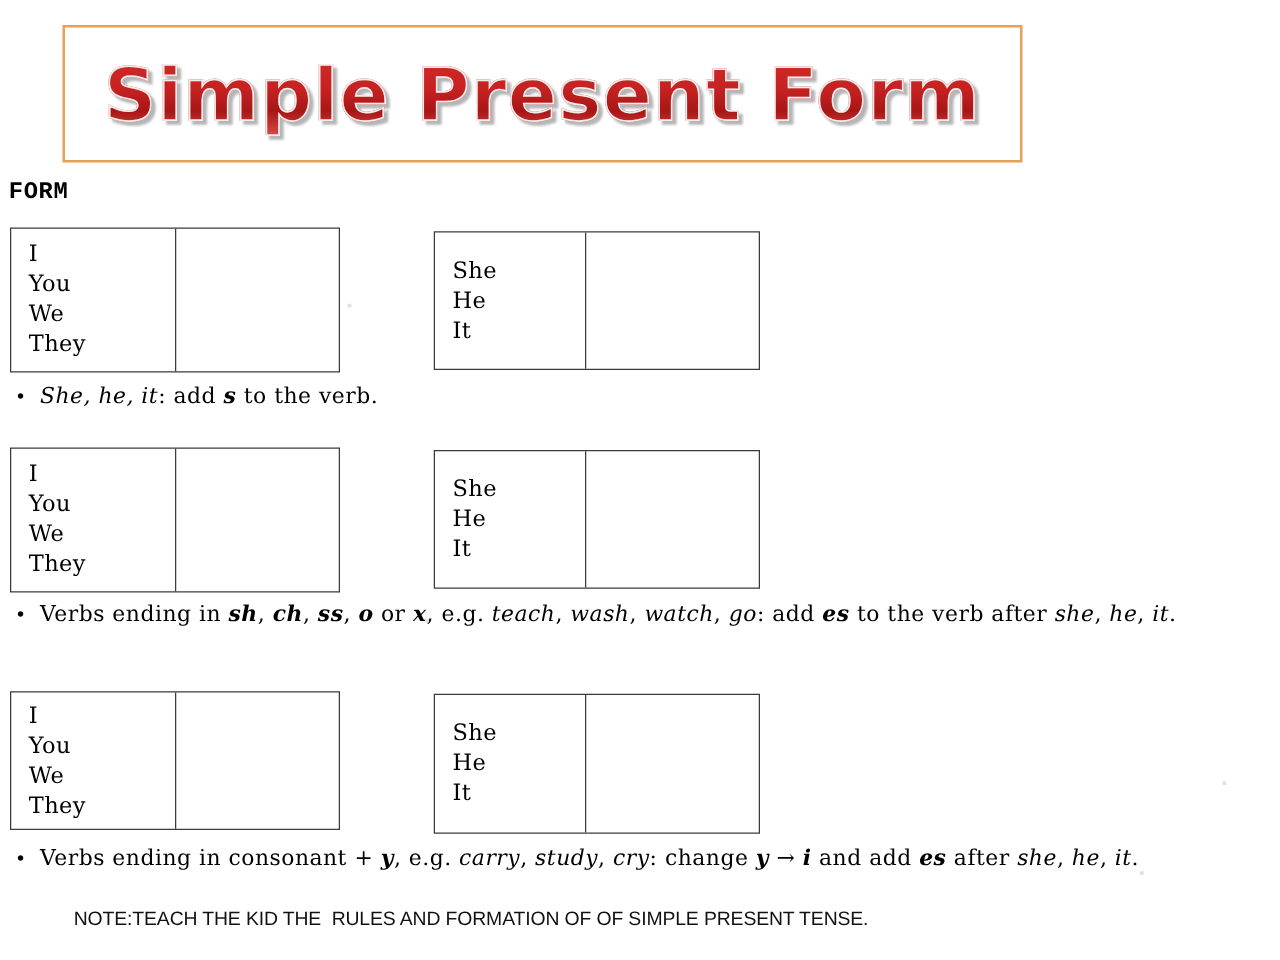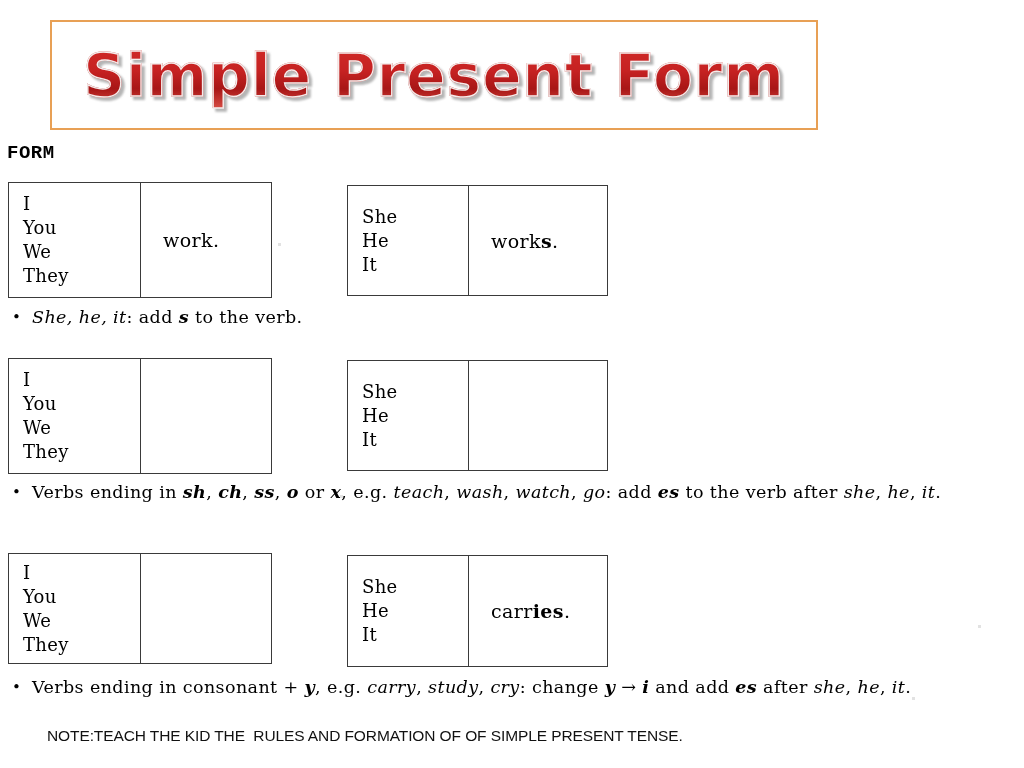--- a/index.html
+++ b/index.html
@@ -130,21 +130,21 @@
   .rule i { font-style: italic; }
   .rule .bi { font-weight: bold; font-style: italic; }
 
   #rule-1 { left: 0; top: 306px; width: 620px; }
   #rule-2 { left: 0; top: 481px; width: 1016px; }
   #rule-3 { left: 0; top: 676px; width: 1000px; }
 
   
   #footer-note {
     position: absolute;
-    left: 47px;
+    left: 59px;
     top: 727px;
     font-family: "Liberation Sans", "DejaVu Sans", sans-serif;
     font-size: 15.5px;
     letter-spacing: -0.1px;
     color: #111111;
     white-space: pre;
   }
 
   
   .speck {
@@ -164,32 +164,26 @@
 <div id="form-heading">FORM</div>
 
 <div id="tables-container">
     <div class="conj-table row-1 tbl-left">
       <div class="subject-cell">
         <div class="pronoun">I</div>
         <div class="pronoun">You</div>
         <div class="pronoun">We</div>
         <div class="pronoun">They</div>
       </div>
-      <div class="verb-cell">
-        <div class="verb"><span>work</span><span>.</span></div>
-      </div>
     </div>
     <div class="conj-table row-1 tbl-right">
       <div class="subject-cell">
         <div class="pronoun">She</div>
         <div class="pronoun">He</div>
         <div class="pronoun">It</div>
-      </div>
-      <div class="verb-cell">
-        <div class="verb"><span>work</span><span class="infl">s</span><span>.</span></div>
       </div>
     </div>
     <div class="conj-table row-2 tbl-left">
       <div class="subject-cell">
         <div class="pronoun">I</div>
         <div class="pronoun">You</div>
         <div class="pronoun">We</div>
         <div class="pronoun">They</div>
       </div>
     </div>
@@ -207,23 +201,20 @@
         <div class="pronoun">We</div>
         <div class="pronoun">They</div>
       </div>
     </div>
     <div class="conj-table row-3 tbl-right">
       <div class="subject-cell">
         <div class="pronoun">She</div>
         <div class="pronoun">He</div>
         <div class="pronoun">It</div>
       </div>
-      <div class="verb-cell">
-        <div class="verb"><span>carr</span><span class="infl">ies</span><span>.</span></div>
-      </div>
     </div>
   </div>
 
 <div class="rule" id="rule-1"><i>She, he, it</i><span>: add </span><span class="bi">s</span><span> to the verb.</span></div>
 <div class="rule" id="rule-2"><span>Verbs ending in </span><span class="bi">sh</span><span>, </span><span class="bi">ch</span><span>, </span><span class="bi">ss</span><span>, </span><span class="bi">o</span><span> or </span><span class="bi">x</span><span>, e.g. </span><i>teach</i><span>, </span><i>wash</i><span>, </span><i>watch</i><span>, </span><i>go</i><span>: add </span><span class="bi">es</span><span> to the verb after </span><i>she</i><span>, </span><i>he</i><span>, </span><i>it</i><span>.</span></div>
 <div class="rule" id="rule-3"><span>Verbs ending in consonant </span><span>+ </span><span class="bi">y</span><span>, e.g. </span><i>carry</i><span>, </span><i>study</i><span>, </span><i>cry</i><span>: change </span><span class="bi">y</span><span> → </span><span class="bi">i</span><span> and add </span><span class="bi">es</span><span> after </span><i>she</i><span>, </span><i>he</i><span>, </span><i>it</i><span>.</span></div>
 
 <div id="footer-note">NOTE:TEACH THE KID THE  RULES AND FORMATION OF OF SIMPLE PRESENT TENSE.</div>
 
 <span class="speck" style="left:278px; top:243px;"></span>

